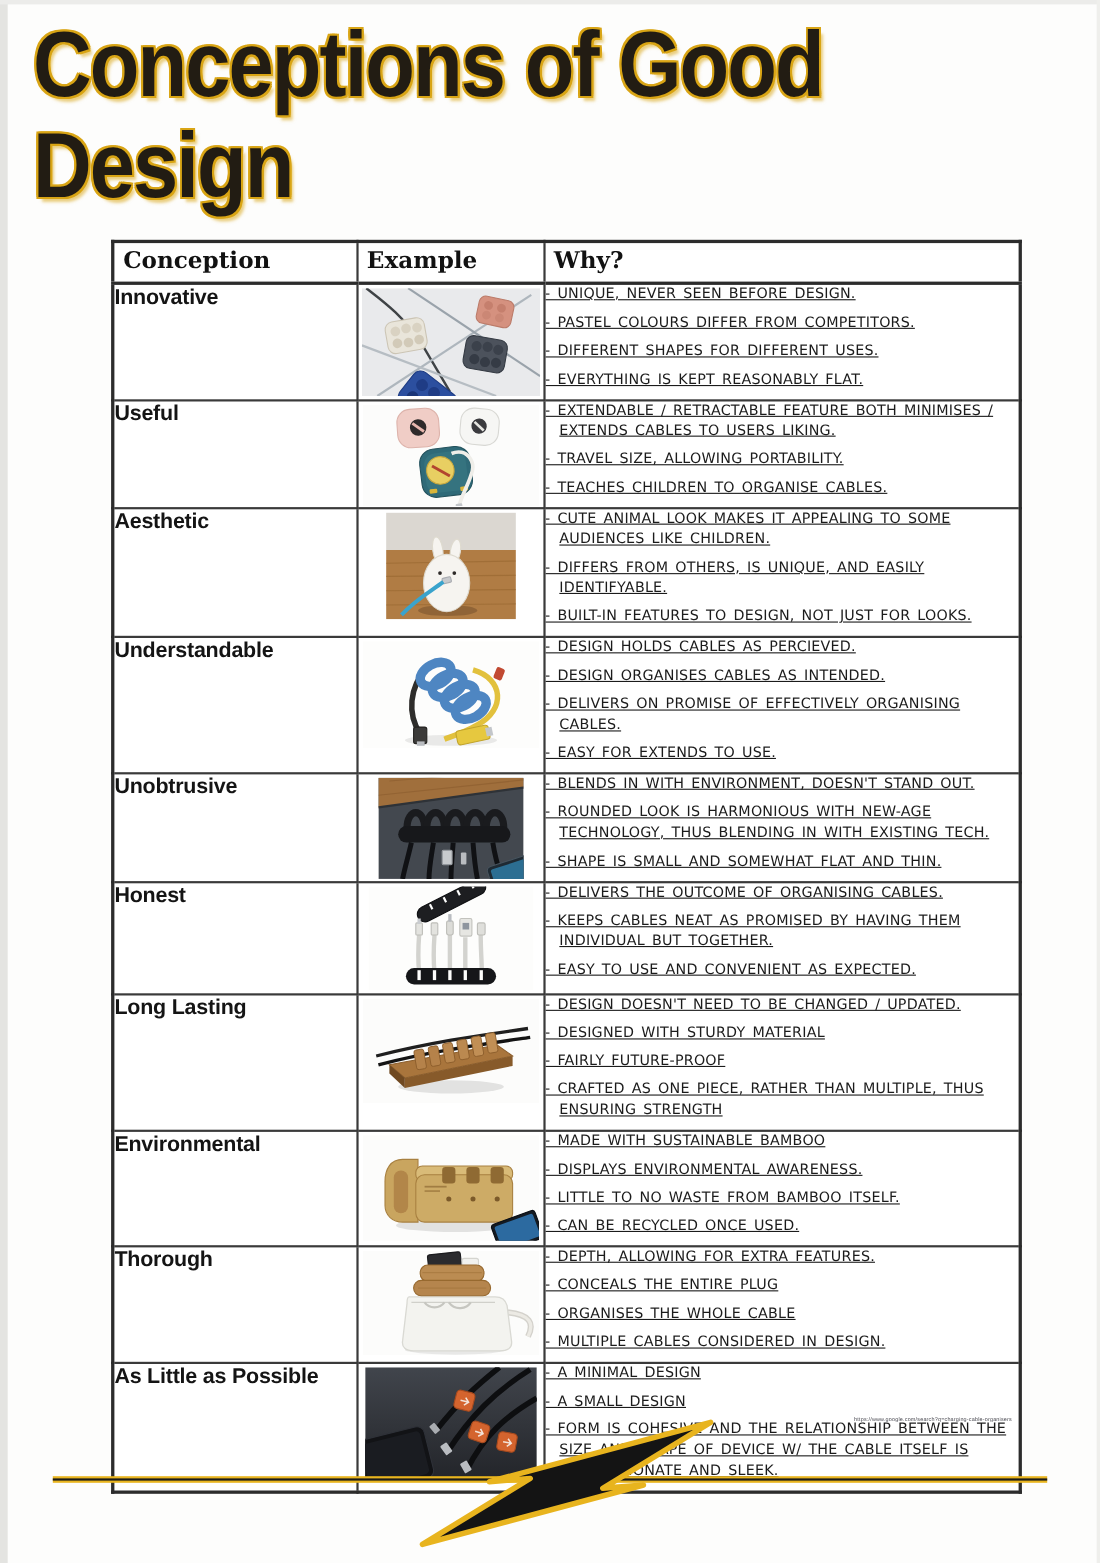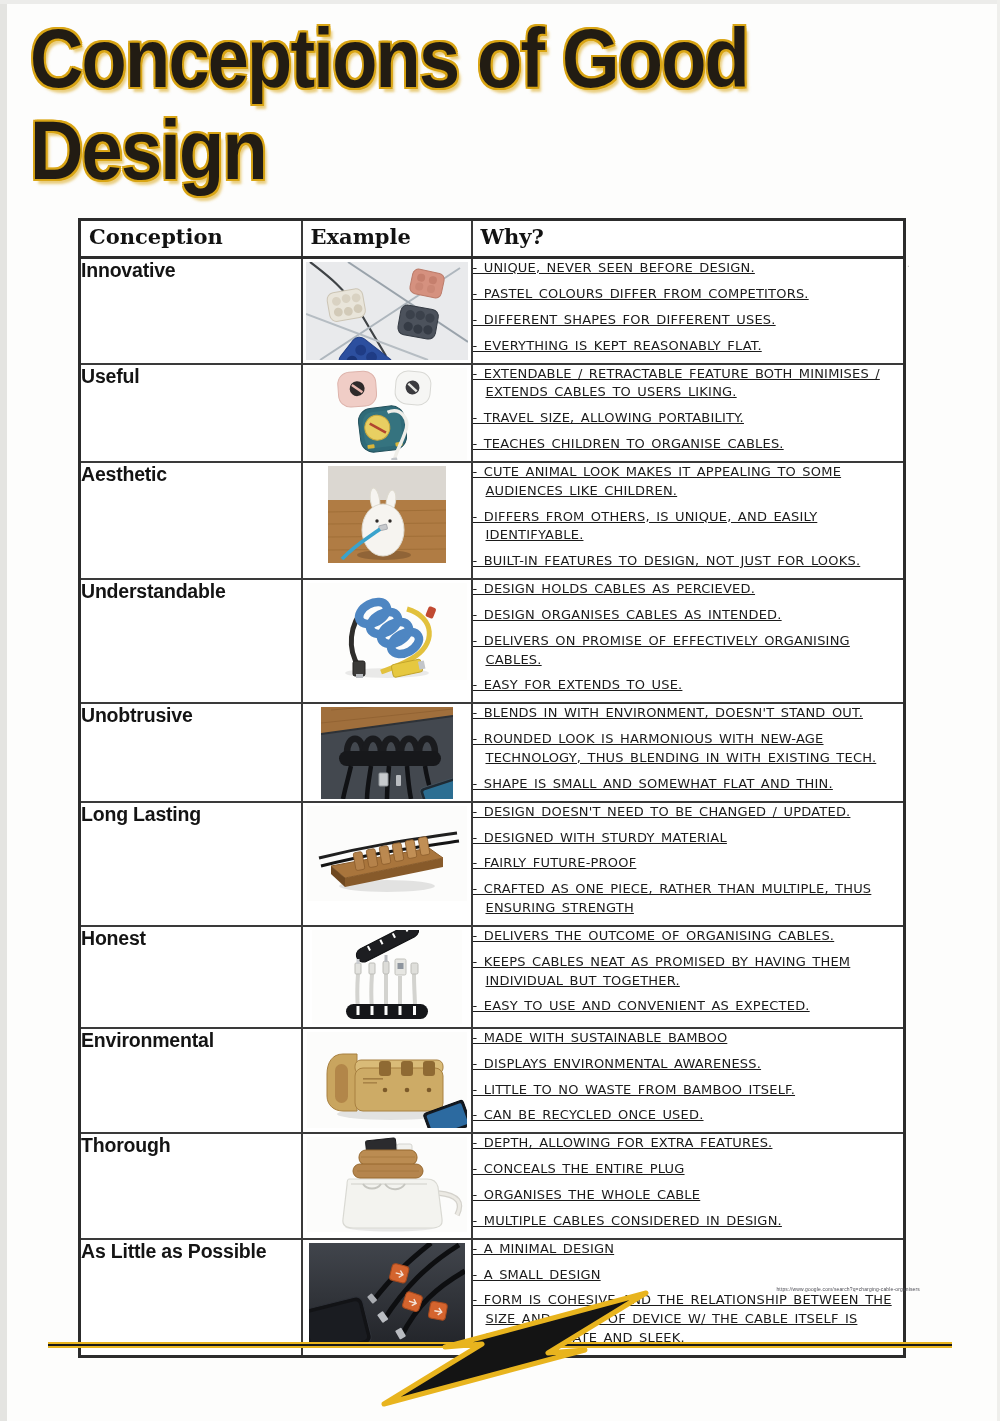--- a/index.html
+++ b/index.html
@@ -20,21 +20,21 @@
     transform:scaleX(.88);transform-origin:left top;
     text-shadow:
       2px 0 0 #d9a515,-2px 0 0 #d9a515,0 2px 0 #d9a515,0 -2px 0 #d9a515,
       2px 2px 0 #d9a515,-2px 2px 0 #d9a515,2px -2px 0 #d9a515,-2px -2px 0 #d9a515,
       4px 5px 3px rgba(217,165,21,.55);
     white-space:nowrap;
   }
 
   
   table.main{
-    position:absolute;left:78px;top:218px;width:825px;
+    position:absolute;left:101px;top:218px;width:825px;
     border-collapse:collapse;table-layout:fixed;
     background:#fff;
     border:3px solid #2c2c2c;
   }
   table.main th,table.main td{
     border:2px solid #3a3a3a;vertical-align:top;padding:0;overflow:hidden;
   }
   table.main th{
     font-family:"DejaVu Serif",serif;font-weight:700;font-size:21px;
     text-align:left;padding:3px 6px 2px 8px;color:#121212;height:30px;
@@ -289,20 +289,68 @@
             <rect width="46" height="32" rx="4" fill="#1f2a33" stroke="#46525c"></rect>
             <rect x="3" y="3" width="40" height="26" rx="2" fill="#2c6e92"></rect>
           </g>
         </svg>
       </div>
     </td>
     <td class="why">
           <div class="why-item">- BLENDS IN WITH ENVIRONMENT, DOESN'T STAND OUT.</div>
           <div class="why-item">- ROUNDED LOOK IS HARMONIOUS WITH NEW-AGE TECHNOLOGY, THUS BLENDING IN WITH EXISTING TECH.</div>
           <div class="why-item">- SHAPE IS SMALL AND SOMEWHAT FLAT AND THIN.</div>
+        </td>
+  </tr>
+
+  <tr style="height:102px">
+    <td class="concept">Honest</td>
+    <td class="example">
+      <div class="photo">
+        <svg width="150" height="94" viewBox="0 0 150 94">
+          <rect width="150" height="94" fill="#fdfdfc"></rect>
+          <g transform="translate(42,22) rotate(-27)">
+            <rect width="68" height="14" rx="7" fill="#1d1e21" stroke="#0e0f11"></rect>
+            <g stroke="#fdfdfc" stroke-width="2">
+              <line x1="15" y1="1" x2="15" y2="6"></line>
+                  <line x1="29" y1="1" x2="29" y2="6"></line>
+              <line x1="43" y1="1" x2="43" y2="6"></line>
+                  <line x1="57" y1="1" x2="57" y2="6"></line>
+            </g>
+          </g>
+          <g stroke="#d3d3cf" stroke-width="4" fill="none">
+            <path d="M46,44 C45,58 45,68 46,78"></path>
+                <path d="M60,44 C59,58 59,68 60,78"></path>
+            <path d="M74,44 C74,58 74,68 74,78"></path>
+                <path d="M88,46 C88,58 88,68 88,78"></path>
+            <path d="M102,44 C102,58 103,68 103,78"></path>
+          </g>
+          <rect x="43" y="33" width="6" height="11" rx="1" fill="#e3e3df" stroke="#bdbdb8"></rect>
+          <rect x="44.5" y="29" width="3" height="5" fill="#c9ccd0"></rect>
+          <rect x="57" y="33" width="6" height="11" rx="1" fill="#e3e3df" stroke="#bdbdb8"></rect>
+          <rect x="71" y="31" width="6" height="13" rx="2" fill="#dcdcd8" stroke="#bdbdb8"></rect>
+          <rect x="72.5" y="25" width="3" height="7" fill="#b9bcc0"></rect>
+          <rect x="83" y="29" width="11" height="16" rx="1.5" fill="#e6e6e2" stroke="#c2c2bd"></rect>
+          <rect x="85.5" y="33" width="6" height="6" fill="#8e959e"></rect>
+          <rect x="99" y="33" width="7" height="11" rx="1.5" fill="#dfdfdb" stroke="#bdbdb8"></rect>
+          <rect x="34" y="74" width="82" height="15" rx="7.5" fill="#151619"></rect>
+          <g fill="#fdfdfc">
+            <rect x="44.5" y="76" width="3" height="9"></rect>
+                <rect x="58.5" y="76" width="3" height="9"></rect>
+            <rect x="72.5" y="76" width="3" height="9"></rect>
+                <rect x="86.5" y="76" width="3" height="9"></rect>
+            <rect x="101" y="76" width="3" height="9"></rect>
+          </g>
+        </svg>
+      </div>
+    </td>
+    <td class="why">
+          <div class="why-item">- DELIVERS THE OUTCOME OF ORGANISING CABLES.</div>
+          <div class="why-item">- KEEPS CABLES NEAT AS PROMISED BY HAVING THEM INDIVIDUAL BUT TOGETHER.</div>
+          <div class="why-item">- EASY TO USE AND CONVENIENT AS EXPECTED.</div>
         </td>
   </tr>
 
   <tr style="height:103px">
     <td class="concept">Long Lasting</td>
     <td class="example">
       <div class="photo">
         <svg width="160" height="95" viewBox="0 0 160 95">
           <rect width="160" height="95" fill="#fcfcfb"></rect>
           <ellipse cx="80" cy="80" rx="48" ry="6" fill="rgba(0,0,0,.1)"></ellipse>
@@ -335,68 +383,20 @@
       </div>
     </td>
     <td class="why">
           <div class="why-item">- DESIGN DOESN'T NEED TO BE CHANGED / UPDATED.</div>
           <div class="why-item">- DESIGNED WITH STURDY MATERIAL</div>
           <div class="why-item">- FAIRLY FUTURE-PROOF</div>
           <div class="why-item">- CRAFTED AS ONE PIECE, RATHER THAN MULTIPLE, THUS ENSURING STRENGTH</div>
         </td>
   </tr>
 
-  <tr style="height:102px">
-    <td class="concept">Honest</td>
-    <td class="example">
-      <div class="photo">
-        <svg width="150" height="94" viewBox="0 0 150 94">
-          <rect width="150" height="94" fill="#fdfdfc"></rect>
-          <g transform="translate(42,22) rotate(-27)">
-            <rect width="68" height="14" rx="7" fill="#1d1e21" stroke="#0e0f11"></rect>
-            <g stroke="#fdfdfc" stroke-width="2">
-              <line x1="15" y1="1" x2="15" y2="6"></line>
-                  <line x1="29" y1="1" x2="29" y2="6"></line>
-              <line x1="43" y1="1" x2="43" y2="6"></line>
-                  <line x1="57" y1="1" x2="57" y2="6"></line>
-            </g>
-          </g>
-          <g stroke="#d3d3cf" stroke-width="4" fill="none">
-            <path d="M46,44 C45,58 45,68 46,78"></path>
-                <path d="M60,44 C59,58 59,68 60,78"></path>
-            <path d="M74,44 C74,58 74,68 74,78"></path>
-                <path d="M88,46 C88,58 88,68 88,78"></path>
-            <path d="M102,44 C102,58 103,68 103,78"></path>
-          </g>
-          <rect x="43" y="33" width="6" height="11" rx="1" fill="#e3e3df" stroke="#bdbdb8"></rect>
-          <rect x="44.5" y="29" width="3" height="5" fill="#c9ccd0"></rect>
-          <rect x="57" y="33" width="6" height="11" rx="1" fill="#e3e3df" stroke="#bdbdb8"></rect>
-          <rect x="71" y="31" width="6" height="13" rx="2" fill="#dcdcd8" stroke="#bdbdb8"></rect>
-          <rect x="72.5" y="25" width="3" height="7" fill="#b9bcc0"></rect>
-          <rect x="83" y="29" width="11" height="16" rx="1.5" fill="#e6e6e2" stroke="#c2c2bd"></rect>
-          <rect x="85.5" y="33" width="6" height="6" fill="#8e959e"></rect>
-          <rect x="99" y="33" width="7" height="11" rx="1.5" fill="#dfdfdb" stroke="#bdbdb8"></rect>
-          <rect x="34" y="74" width="82" height="15" rx="7.5" fill="#151619"></rect>
-          <g fill="#fdfdfc">
-            <rect x="44.5" y="76" width="3" height="9"></rect>
-                <rect x="58.5" y="76" width="3" height="9"></rect>
-            <rect x="72.5" y="76" width="3" height="9"></rect>
-                <rect x="86.5" y="76" width="3" height="9"></rect>
-            <rect x="101" y="76" width="3" height="9"></rect>
-          </g>
-        </svg>
-      </div>
-    </td>
-    <td class="why">
-          <div class="why-item">- DELIVERS THE OUTCOME OF ORGANISING CABLES.</div>
-          <div class="why-item">- KEEPS CABLES NEAT AS PROMISED BY HAVING THEM INDIVIDUAL BUT TOGETHER.</div>
-          <div class="why-item">- EASY TO USE AND CONVENIENT AS EXPECTED.</div>
-        </td>
-  </tr>
-
   <tr style="height:104px">
     <td class="concept">Environmental</td>
     <td class="example">
       <div class="photo">
         <svg width="160" height="96" viewBox="0 0 160 96">
           <rect width="160" height="96" fill="#fcfcfb"></rect>
           <ellipse cx="84" cy="82" rx="54" ry="6" fill="rgba(0,0,0,.1)"></ellipse>
           <path d="M36,22 C25,22 20,31 20,42 L20,64 C20,73 27,79 36,79 L50,79 L50,22 Z" fill="#c9a55f" stroke="#a88040"></path>
           <rect x="28" y="32" width="13" height="39" rx="6.5" fill="#b28649"></rect>
           <rect x="48" y="28" width="88" height="14" rx="6" fill="#d9bb78" stroke="#a88040"></rect>

